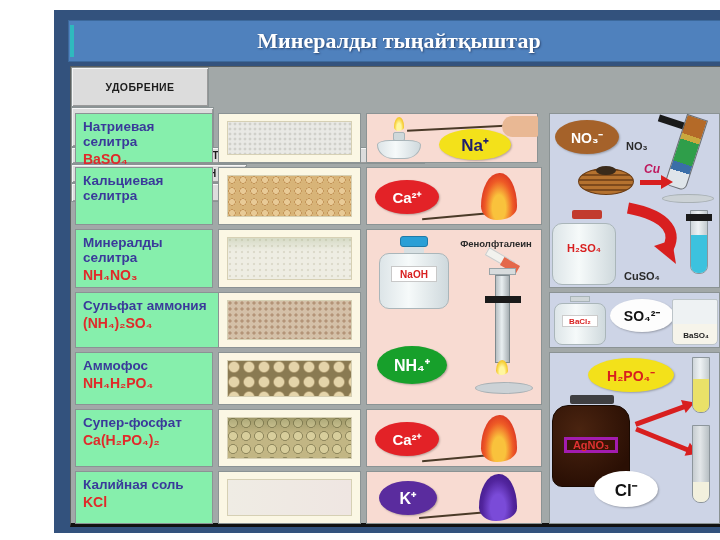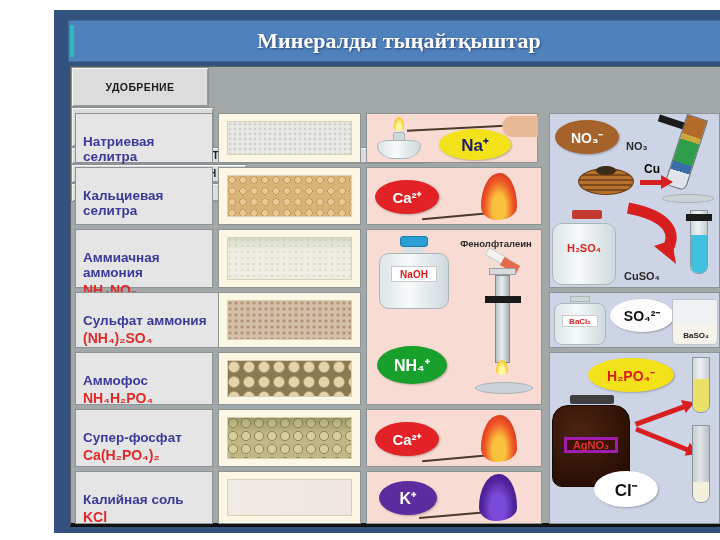--- a/index.html
+++ b/index.html
@@ -16,21 +16,21 @@
            display:flex; align-items:center; justify-content:center;
            color:#ffffff; font-family:"Liberation Serif", serif; font-weight:bold;
            font-size:22px; text-shadow:1px 1px 2px rgba(20,30,60,.55); }
   
   .table { position:absolute; left:16px; top:56px; width:653px; height:461px;
            background:#a2a8a8; border:1px solid #5a5f5f; border-bottom:4px solid #121212; }
   .cell { position:absolute; border:1px solid #8b9394; }
   .hcell { background:#dcdcdc; display:flex; align-items:center; justify-content:center;
            color:#1c1c1c; font-weight:bold; font-size:10.5px; letter-spacing:.4px;
            border:1px solid #8b9394; box-shadow:inset 1px 1px 0 #f6f6f6, inset -1px -1px 0 #9a9a9a; }
-  .c1 { background:#e5e5e5; padding:20px 7px; }
+  .c1 { background:#86efac; padding:5px 7px; }
   .c2 { background:#fbf7e4; }
   .c3 { background:#f8dbd2; }
   .c4 { background:#cdd4e6; }
   .fname { color:#3a3a9a; font-weight:bold; font-size:13.5px; line-height:1.12; }
   .fformula { color:#e02a2a; font-weight:bold; font-size:14px; margin-top:2px; }
   .photo { position:absolute; left:8px; right:8px; top:7px; bottom:7px; border:1px solid #d6d0b4; }
   .p1 { background:radial-gradient(circle at 2px 2px, #d0d0ca 1.2px, transparent 1.7px) 0 0/5px 5px, #e9e9e5; }
   .p2 { background:radial-gradient(circle at 4px 4px, #e8ca96 2.6px, #b8854a 3.4px, transparent 3.8px) 0 0/11px 11px, #d8b478; }
   .p3 { background:linear-gradient(180deg, rgba(150,170,120,.28), rgba(0,0,0,0) 32%),
                    radial-gradient(circle at 2px 2px, #dcdacb 1.2px, transparent 1.6px) 0 0/6px 6px, #eeede3; }
@@ -82,21 +82,21 @@
       <div class="hcell" style="left:478px;top:25px;width:171px;height:19px;font-size:10px;">РЕАКТИВ  НА  АНИОН</div>
 
       <div class="cell c1" style="left:4px;top:46px;width:138px;height:50px;">
         <div class="fname">Натриевая селитра</div>
         <div class="fformula">BaSO₄</div>
       </div>
       <div class="cell c1" style="left:4px;top:100px;width:138px;height:58px;">
         <div class="fname">Кальциевая селитра</div>
       </div>
       <div class="cell c1" style="left:4px;top:162px;width:138px;height:59px;">
-        <div class="fname">Аммиачная аммония</div>
+        <div class="fname">Минералды селитра</div>
         <div class="fformula">NH₄NO₃</div>
       </div>
       <div class="cell c1" style="left:4px;top:225px;width:156px;height:56px;">
         <div class="fname">Сульфат аммония</div>
         <div class="fformula">(NH₄)₂SO₄</div>
       </div>
       <div class="cell c1" style="left:4px;top:285px;width:138px;height:53px;">
         <div class="fname">Аммофос</div>
         <div class="fformula">NH₄H₂PO₄</div>
       </div>
@@ -177,21 +177,21 @@
       <div class="cell c4" style="left:478px;top:46px;width:171px;height:175px;">
         <div class="oval" style="left:5px;top:6px;width:64px;height:34px;background:#a5622a;color:#ffffff;font-size:14px;">NO₃⁻</div>
         <div class="band" style="left:108px;top:6px;width:36px;transform:rotate(18deg);"></div>
         <div style="position:absolute;left:116px;top:0px;width:22px;height:74px;transform:rotate(18deg);transform-origin:50% 90%;
                     background:linear-gradient(180deg,#b46a28 0 26%,#caa83e 26% 34%,#2f9e4a 34% 66%,#3a6ea8 66% 78%,#dfe5ea 78%);
                     border:1px solid #6b6f73;border-radius:0 0 6px 6px;"></div>
         <div class="labeltxt" style="left:76px;top:26px;color:#2a2a2a;font-size:11px;">NO₃</div>
         <div style="position:absolute;left:28px;top:54px;width:56px;height:27px;border-radius:50%;border:1px solid #6b3c14;
                     background:repeating-linear-gradient(0deg,#b5722f 0 3px,#7e4a1c 3px 5px);"></div>
         <div style="position:absolute;left:46px;top:52px;width:20px;height:9px;border-radius:50%;background:#3a2a1a;"></div>
-        <div class="labeltxt" style="left:94px;top:48px;color:#000000;font-size:12px;">Cu</div>
+        <div class="labeltxt" style="left:94px;top:48px;color:#be185d;font-size:12px;font-style:italic;">Cu</div>
         <div class="rarrow" style="left:90px;top:66px;width:22px;"></div>
         <div class="base" style="left:112px;top:80px;width:52px;height:9px;"></div>
         <div style="position:absolute;left:22px;top:96px;width:30px;height:9px;background:#c23b2e;border-radius:2px;"></div>
         <div class="glass" style="position:absolute;left:2px;top:109px;width:64px;height:62px;border-radius:10px;"></div>
         <div class="labeltxt" style="left:10px;top:128px;width:48px;text-align:center;color:#d81f1f;font-size:11px;">H₂SO₄</div>
         <svg width="66" height="64" style="position:absolute;left:70px;top:88px;">
           <path d="M8,6 C50,14 58,32 46,50" stroke="#d81f1f" stroke-width="11" fill="none"></path>
           <polygon points="34,44 56,62 52,38" fill="#d81f1f"></polygon>
         </svg>
         <div class="tube" style="left:140px;top:96px;width:18px;height:64px;">

